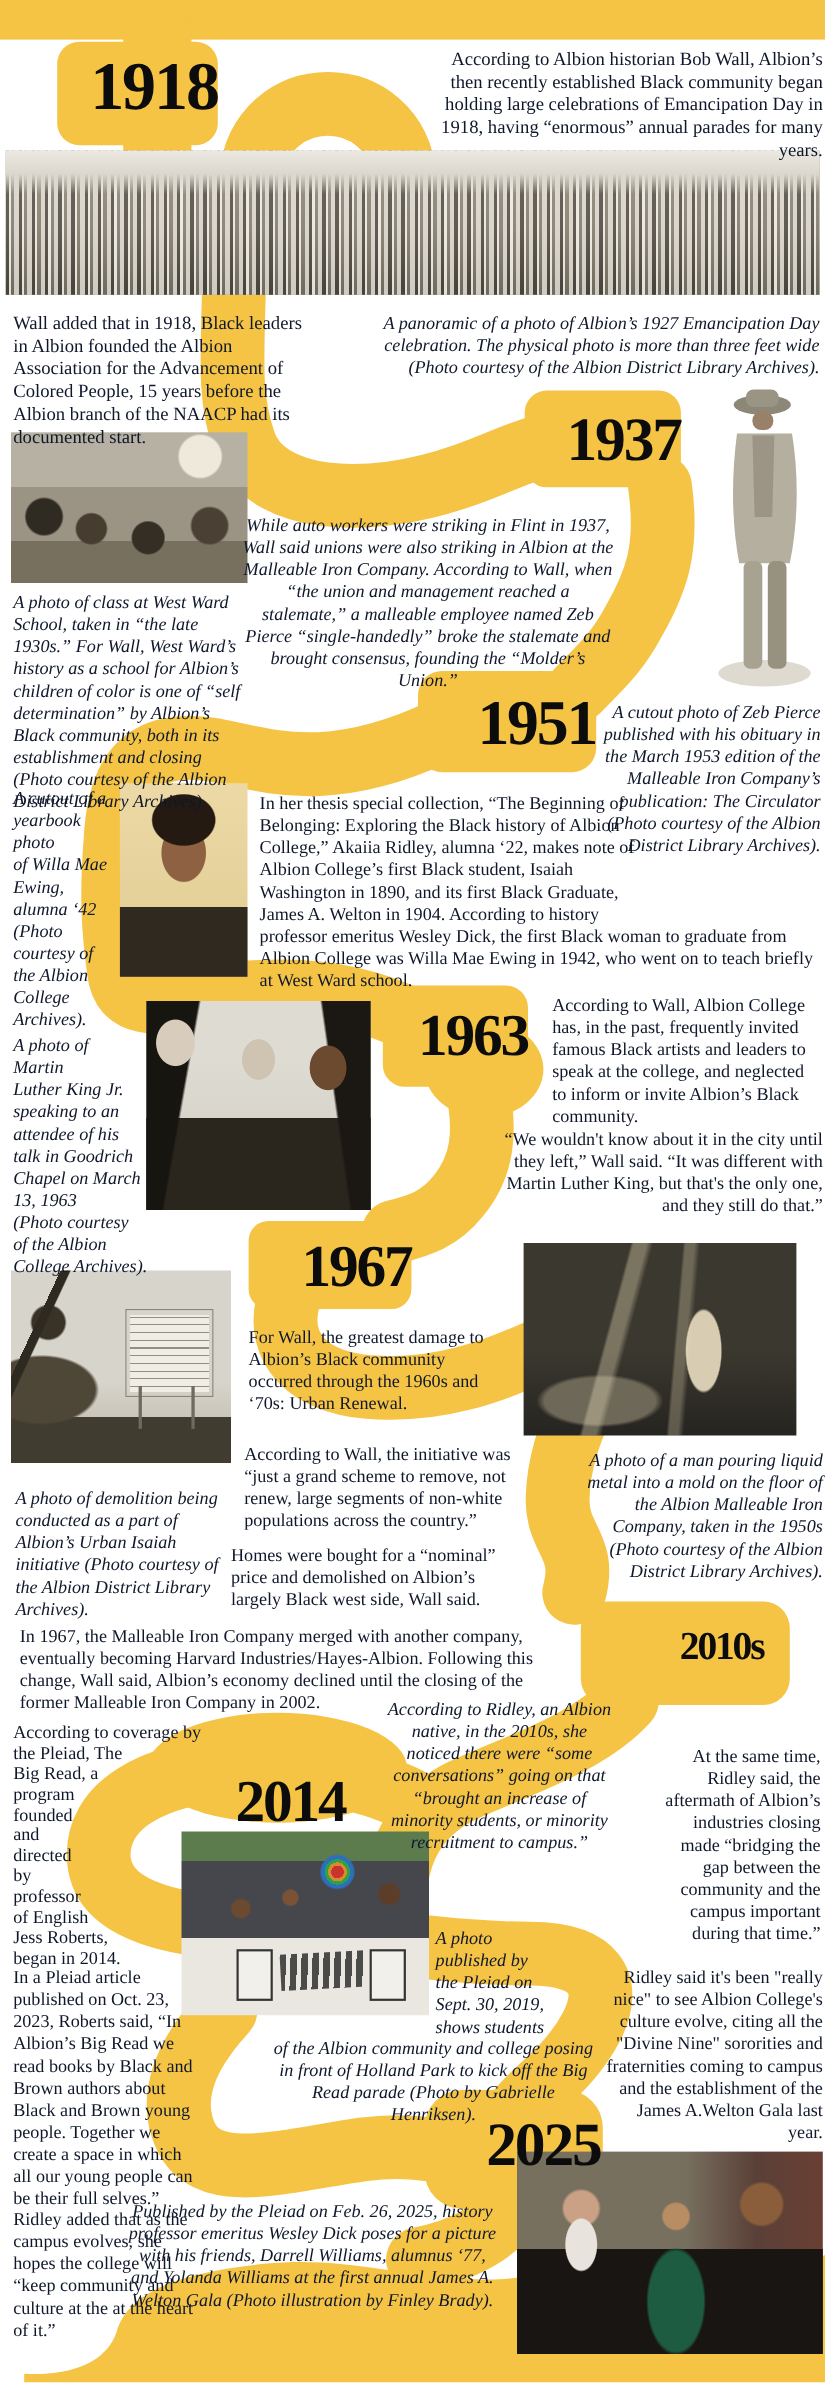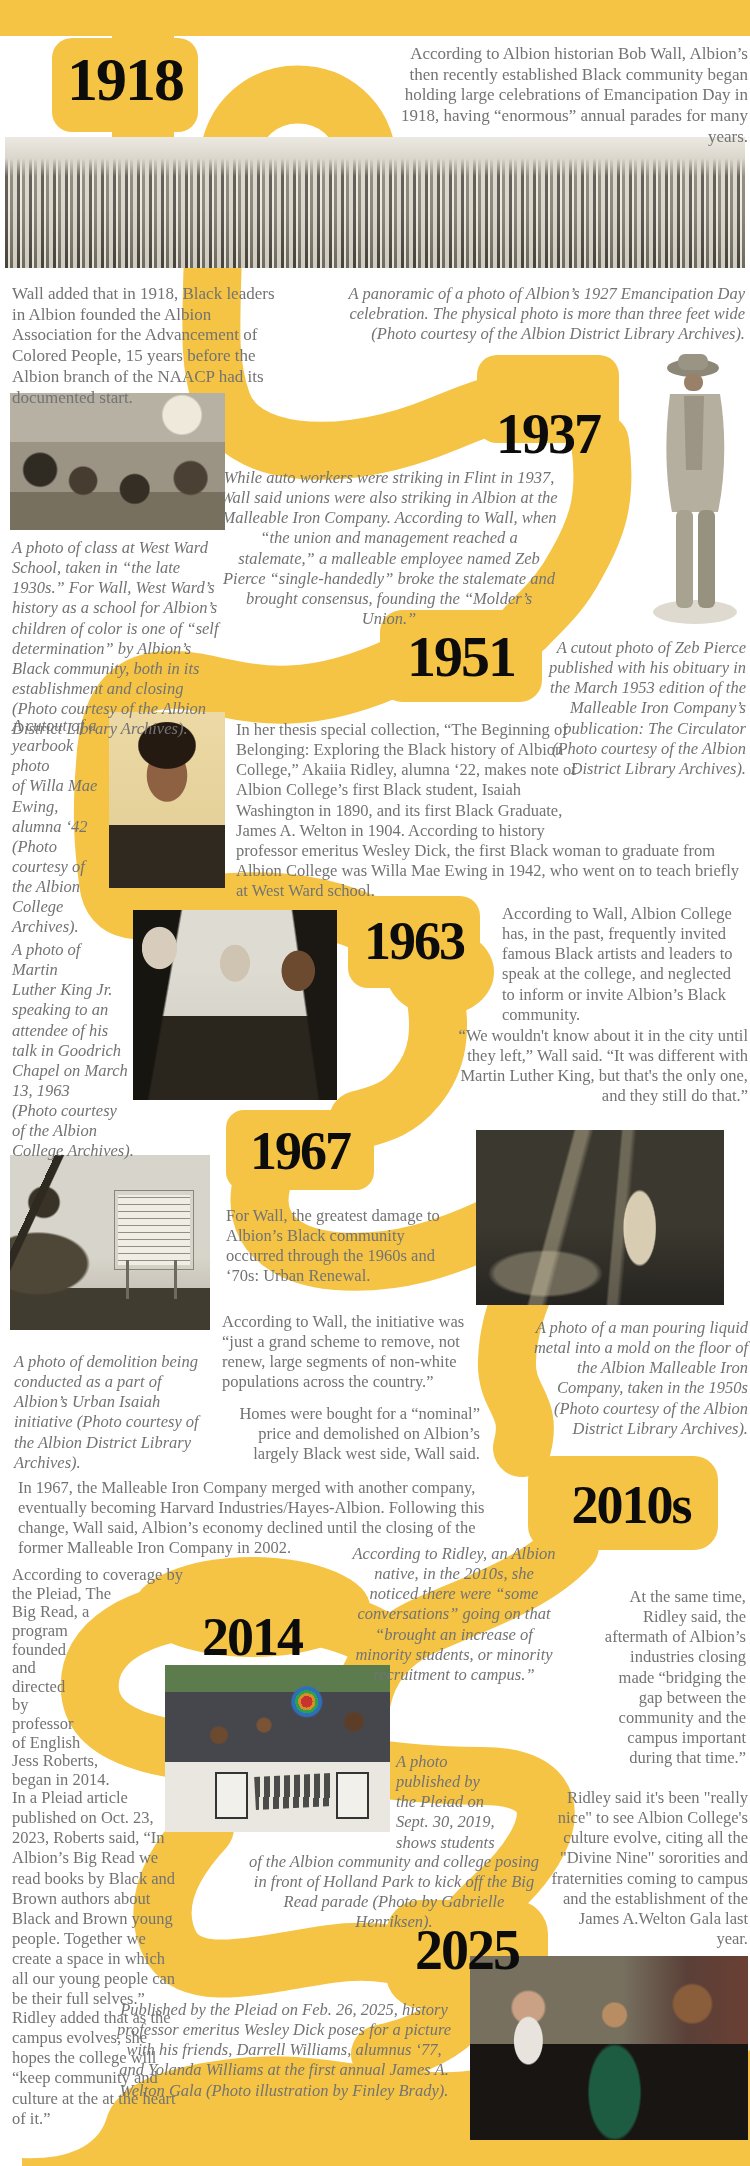--- a/index.html
+++ b/index.html
@@ -1,26 +1,26 @@
 <!DOCTYPE html>
 <html><head>
 <meta charset="utf-8">
 <style>
   html,body{margin:0;padding:0;}
   body{width:750px;height:2166px;position:relative;overflow:hidden;background:#ffffff;
        font-family:"Liberation Serif", serif;color:#141414;}
   .abs{position:absolute;}
-  .t{position:absolute;font-size:16.5px;line-height:1.22;color:#737373;}
+  .t{position:absolute;font-size:16.5px;line-height:1.22;color:#0f172a;}
   .cap{font-style:italic;}
   .right{text-align:right;}
   .center{text-align:center;font-style:italic;}
   .pre{white-space:pre-line;}
   .tight{line-height:1.13;}
   .year{position:absolute;font-family:"Liberation Serif",serif;font-weight:700;color:#0c0c0c;
-        text-align:center;letter-spacing:-2px;line-height:1;}
+        text-align:right;letter-spacing:-2px;line-height:1;}
   .photo{position:absolute;}
   .spacer-r{float:right;width:150px;height:118px;}
 
   
   #pano-photo{left:5px;top:137px;width:740px;height:131px;
     background:
       linear-gradient(180deg,#ece9e2 0%,#dbd7cd 16%,rgba(0,0,0,0) 30%),
       repeating-linear-gradient(90deg, rgba(28,25,20,.55) 0 3px, rgba(246,243,236,.85) 3px 5px,
          rgba(95,90,78,.45) 5px 8px, rgba(228,224,215,.8) 8px 12px),
       linear-gradient(180deg,#cfcabd 0%,#b3ada0 55%,#8b8679 88%,#7a7569 100%);}
@@ -151,25 +151,25 @@
 
 <div class="photo" id="bigread-photo">
   <div class="br-box" style="left:22%;"></div>
   <div class="br-box" style="left:76%;"></div>
   <div class="br-scribble"></div>
 </div>
 
 <div class="photo" id="gala-photo"></div>
 
 <div class="year" style="left:52px;top:48px;width:146px;font-size:62px;">1918</div>
-<div class="year" style="left:477px;top:372px;width:142px;font-size:56px;margin-top:34px;">1937</div>
+<div class="year" style="left:477px;top:372px;width:142px;font-size:56px;">1937</div>
 <div class="year" style="left:380px;top:628px;width:162px;font-size:58px;">1951</div>
 <div class="year" style="left:348px;top:914px;width:132px;font-size:54px;">1963</div>
 <div class="year" style="left:226px;top:1124px;width:148px;font-size:54px;">1967</div>
-<div class="year" style="left:536px;top:1478px;width:190px;font-size:54px;">2010s</div>
+<div class="year" style="left:504px;top:1478px;width:190px;font-size:36px;">2010s</div>
 <div class="year" style="left:190px;top:1578px;width:124px;font-size:54px;margin-top:32px;">2014</div>
 <div class="year" style="left:388px;top:1922px;width:158px;font-size:56px;">2025</div>
 
 <div class="t right" style="left:380px;top:44px;width:368px;font-size:17px;">According to Albion historian Bob Wall, Albion’s then recently established Black community began holding large celebrations of Emancipation Day in 1918, having “enormous” annual parades for many years.</div>
 
 <div class="t" style="left:12px;top:284px;width:278px;font-size:17px;">Wall added that in 1918, Black leaders in Albion founded the Albion Association for the Advancement of Colored People, 15 years before the Albion branch of the NAACP had its documented start.</div>
 
 <div class="t cap right" style="left:345px;top:284px;width:400px;">A panoramic of a photo of Albion’s 1927 Emancipation Day celebration. The physical photo is more than three feet wide (Photo courtesy of the Albion District Library Archives).</div>
 
 <div class="t center" style="left:220px;top:468px;width:338px;">While auto workers were striking in Flint in 1937, Wall said unions were also striking in Albion at the Malleable Iron Company. According to Wall, when “the union and management reached a stalemate,” a malleable employee named Zeb Pierce “single-handedly” broke the stalemate and brought consensus, founding the “Molder’s Union.”</div>
@@ -206,21 +206,21 @@
 College Archives).</div>
 
 <div class="t" style="left:502px;top:904px;width:246px;">According to Wall, Albion College has, in the past, frequently invited famous Black artists and leaders to speak at the college, and neglected to inform or invite Albion’s Black community.</div>
 
 <div class="t right" style="left:452px;top:1026px;width:296px;">“We wouldn't know about it in the city until they left,” Wall said. “It was different with Martin Luther King, but that's the only one, and they still do that.”</div>
 
 <div class="t" style="left:226px;top:1206px;width:234px;">For Wall, the greatest damage to Albion’s Black community occurred through the 1960s and ‘70s: Urban Renewal.</div>
 
 <div class="t" style="left:222px;top:1312px;width:258px;">According to Wall, the initiative was “just a grand scheme to remove, not renew, large segments of non-white populations across the country.”</div>
 
-<div class="t" style="left:222px;top:1404px;width:258px;text-align:right;">Homes were bought for a “nominal” price and demolished on Albion’s largely Black west side, Wall said.</div>
+<div class="t" style="left:210px;top:1404px;width:258px;">Homes were bought for a “nominal” price and demolished on Albion’s largely Black west side, Wall said.</div>
 
 <div class="t cap" style="left:14px;top:1352px;width:200px;">A photo of demolition being conducted as a part of Albion’s Urban Isaiah initiative (Photo courtesy of the Albion District Library Archives).</div>
 
 <div class="t cap right" style="left:524px;top:1318px;width:224px;">A photo of a man pouring liquid metal into a mold on the floor of the Albion Malleable Iron Company, taken in the 1950s (Photo courtesy of the Albion District Library Archives).</div>
 
 <div class="t" style="left:18px;top:1478px;width:470px;">In 1967, the Malleable Iron Company merged with another company, eventually becoming Harvard Industries/Hayes-Albion. Following this change, Wall said, Albion’s economy declined until the closing of the former Malleable Iron Company in 2002.</div>
 
 <div class="t center" style="left:348px;top:1544px;width:212px;">According to Ridley, an Albion native, in the 2010s, she noticed there were “some conversations” going on that “brought an increase of minority students, or minority recruitment to campus.”</div>
 
 <div class="t right" style="left:598px;top:1566px;width:148px;margin-top:21px;">At the same time, Ridley said, the aftermath of Albion’s industries closing made “bridging the gap between the community and the campus important during that time.”</div>

